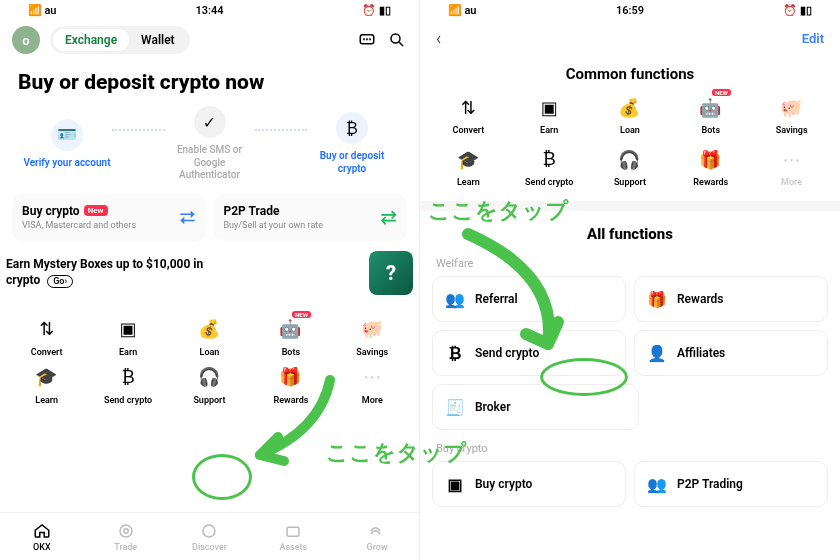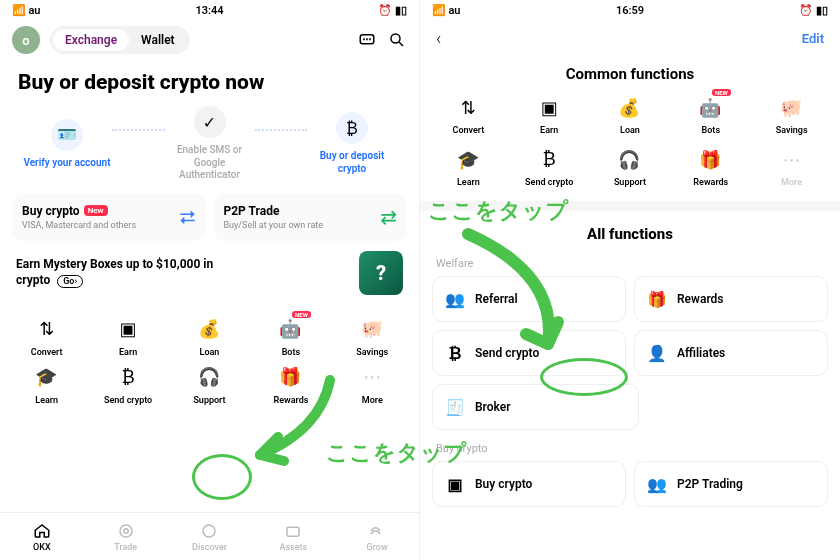--- a/index.html
+++ b/index.html
@@ -1,43 +1,43 @@
 <!DOCTYPE html>
 <html><head>
 <meta charset="utf-8">
 <style>
   * { box-sizing: border-box; margin: 0; padding: 0; font-family: -apple-system, BlinkMacSystemFont, "Segoe UI", Roboto, Helvetica, Arial, sans-serif; }
   body { width: 840px; height: 560px; display: flex; background: #fff; position: relative; overflow: hidden; }
   .phone { width: 420px; height: 560px; background: #fff; position: relative; overflow: hidden; }
   .phone.left { border-right: 1px solid #eee; }
-  .status-bar { height: 20px; display: flex; justify-content: space-between; align-items: center; padding: 0 12px; font-size: 11px; font-weight: 600; }
+  .status-bar { height: 20px; display: flex; justify-content: space-between; align-items: center; padding: 0 28px; font-size: 11px; font-weight: 600; }
   .status-right { display:flex; align-items:center; gap:4px; font-size:11px; }
   .header-l { display:flex; align-items:center; padding: 6px 12px; gap:10px; }
   .avatar { width:28px; height:28px; border-radius:50%; background:#8fb28f; color:#fff; display:flex; align-items:center; justify-content:center; font-size:13px; font-weight:600; }
   .seg { display:flex; background:#f2f2f2; border-radius:18px; padding:3px; }
   .seg span { padding:4px 12px; border-radius:15px; font-size:12px; font-weight:600; color:#000000; }
-  .seg span.active { background:#fff; color:#701a75; }
+  .seg span.active { background:#fff; color:#15803d; }
   .hicons { margin-left:auto; display:flex; gap:10px; align-items:center; }
   .ic { width:20px; height:20px; display:flex; align-items:center; justify-content:center; }
   .ic svg { width:18px; height:18px; stroke:#000; stroke-width:2; fill:none; }
   .title-l { font-size:21px; font-weight:800; padding:10px 18px 12px 18px; }
   .steps { display:flex; align-items:center; justify-content:space-between; padding:0 22px; position:relative; }
   .step { display:flex; flex-direction:column; align-items:center; width:90px; }
   .step-ic { width:32px; height:32px; border-radius:50%; background:#eef4ff; display:flex; align-items:center; justify-content:center; margin-bottom:6px; }
   .step-ic.gray { background:#f2f2f2; }
   .step-lbl { font-size:10px; font-weight:600; text-align:center; color:#1f6fff; line-height:1.25; }
   .step-lbl.gray { color:#aaa; font-weight:500; }
   .dots { flex:1; border-top:2px dotted #cfd8ff; height:0; position:relative; top:-14px; }
   .cards { display:flex; gap:8px; padding:12px 12px 0 12px; }
   .card { flex:1; background:#fafafa; border-radius:10px; padding:10px; display:flex; align-items:center; justify-content:space-between; }
   .card h4 { font-size:12px; font-weight:700; display:flex; align-items:center; gap:4px; }
   .card p { font-size:9px; color:#888; line-height:1.25; margin-top:2px; }
   .badge-new { background:#ff2e4c; color:#fff; font-size:8px; padding:1px 4px; border-radius:4px; font-weight:600; }
   .ci { font-size:20px; }
-  .mystery { padding:10px 16px; font-size:12px; font-weight:700; display:flex; align-items:center; justify-content:space-between; }
+  .mystery { padding:10px 6px; font-size:12px; font-weight:700; display:flex; align-items:center; justify-content:space-between; }
   .mystery .txt { max-width:220px; line-height:1.3; }
   .go { display:inline-block; border:1px solid #000; border-radius:10px; font-size:9px; padding:0 5px; margin-left:4px; font-weight:600; }
   .box-img { width:44px; height:44px; background:linear-gradient(135deg,#1f8f6c,#0b5740); border-radius:8px; position:relative; }
   .box-img::after { content:"?"; color:#fff; font-weight:800; position:absolute; top:50%; left:50%; transform:translate(-50%,-50%); font-size:20px; }
   .grid { display:grid; grid-template-columns:repeat(5,1fr); gap:6px 4px; padding:10px 8px; }
   .gi { display:flex; flex-direction:column; align-items:center; gap:4px; }
   .gi .icn { width:28px; height:28px; display:flex; align-items:center; justify-content:center; font-size:18px; position:relative; }
   .gi .lbl { font-size:9px; font-weight:600; text-align:center; }
   .new-dot { position:absolute; top:-4px; right:-6px; background:#ff2e4c; color:#fff; font-size:6px; padding:0 3px; border-radius:3px; font-weight:700; }
   .tabbar { position:absolute; bottom:0; left:0; right:0; height:48px; border-top:1px solid #eee; display:flex; background:#fff; }

